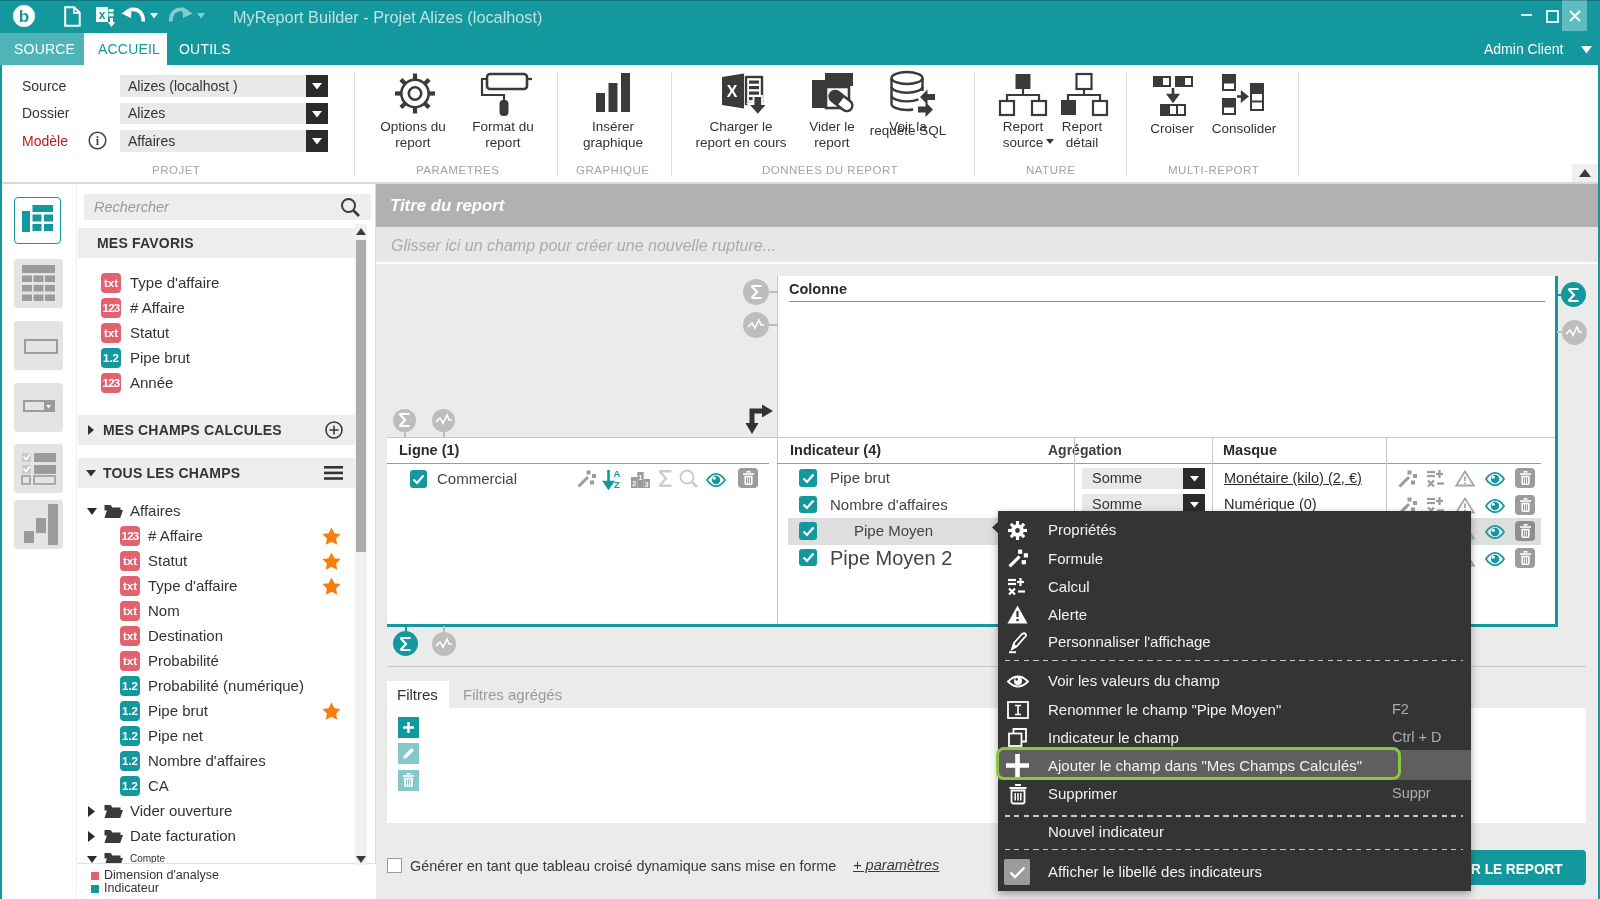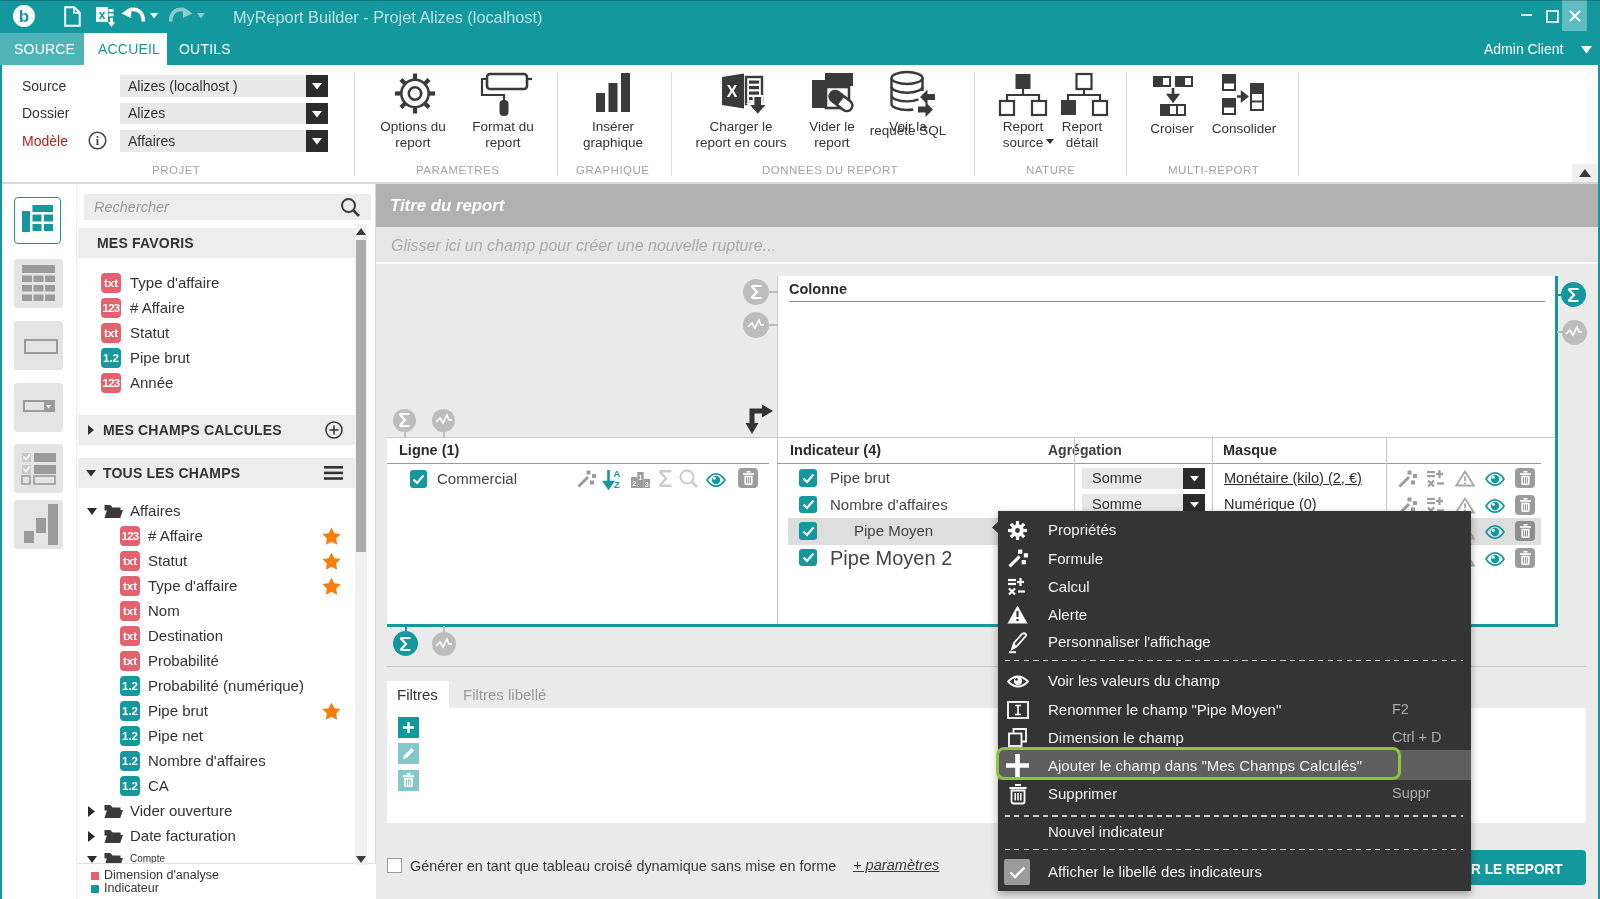--- a/index.html
+++ b/index.html
@@ -711,21 +711,21 @@
 <path d="M1.4 4.8 h8.2 v7.7 a1.4 1.4 0 0 1 -1.4 1.4 h-5.4 a1.4 1.4 0 0 1 -1.4 -1.4 Z" fill="#fff"></path>
 <g stroke="#9C9C9C" stroke-width="1.1">
       <line x1="3.6" y1="6.2" x2="3.6" y2="12.6"></line>
       <line x1="5.5" y1="6.2" x2="5.5" y2="12.6"></line>
       <line x1="7.4" y1="6.2" x2="7.4" y2="12.6"></line>
     </g>
   </svg>
 <div class="ab" style="left:387px;top:666px;width:1199px;height:1px;background:#C9C9C9;"></div>
 <div class="ab" style="left:387px;top:681px;width:62px;height:27px;background:#fff;"></div>
 <div class="txt" style="left:397px;top:679.5px;font-size:15px;line-height:30px;color:#333;font-weight:normal;">Filtres</div>
-<div class="txt" style="left:463px;top:679.5px;font-size:15px;line-height:30px;color:#9A9A9A;font-weight:normal;">Filtres libellé</div>
+<div class="txt" style="left:463px;top:679.5px;font-size:15px;line-height:30px;color:#9A9A9A;font-weight:normal;">Filtres agrégés</div>
 <div class="ab" style="left:387px;top:708px;width:1199px;height:115px;background:#fff;"></div>
 <div class="ab" style="left:398px;top:717px;width:21px;height:21px;background:#13989E;"></div>
 <svg class="ab" style="left:403px;top:722px" width="11" height="11" viewBox="0 0 11 11">
     <path d="M5.5 0 v11 M0 5.5 h11" stroke="#fff" stroke-width="2.4"></path>
   </svg>
 <div class="ab" style="left:398px;top:743px;width:21px;height:21px;background:#85C8CC;"></div>
 <svg class="ab" style="left:402px;top:747px" width="13" height="13" viewBox="0 0 13 13">
 <path d="M1 12 l1 -3.5 L9.5 1 L12 3.5 L4.5 11 Z" fill="#fff"></path>
   </svg>
 <div class="ab" style="left:398px;top:770px;width:21px;height:21px;background:#85C8CC;"></div>
@@ -807,21 +807,21 @@
 <svg class="ab" style="left:1007px;top:700.5px" width="22" height="18" viewBox="0 0 22 18">
 <rect x="1" y="1" width="20" height="16" fill="none" stroke="#fff" stroke-width="1.8"></rect>
 <path d="M8 4.5 h6 M11 4.5 v9 M8 13.5 h6" stroke="#fff" stroke-width="1.6"></path>
   </svg>
 <div class="txt" style="left:1048px;top:694.5px;font-size:15px;line-height:30px;color:#F2F2F2;font-weight:normal;">Renommer le champ "Pipe Moyen"</div>
 <div class="txt" style="left:1392px;top:695.0px;font-size:14.5px;line-height:29.0px;color:#ACACAC;font-weight:normal;">F2</div>
 <svg class="ab" style="left:1008px;top:728px" width="19" height="19" viewBox="0 0 19 19">
 <path d="M5.5 5.5 V1 H18 V13.5 H13.5" fill="none" stroke="#fff" stroke-width="1.8"></path>
 <rect x="1" y="5.5" width="12.5" height="12.5" fill="none" stroke="#fff" stroke-width="1.8"></rect>
   </svg>
-<div class="txt" style="left:1048px;top:722.5px;font-size:15px;line-height:30px;color:#F2F2F2;font-weight:normal;">Dimension le champ</div>
+<div class="txt" style="left:1048px;top:722.5px;font-size:15px;line-height:30px;color:#F2F2F2;font-weight:normal;">Indicateur le champ</div>
 <div class="txt" style="left:1392px;top:723.0px;font-size:14.5px;line-height:29.0px;color:#ACACAC;font-weight:normal;">Ctrl + D</div>
 <svg class="ab" style="left:1006px;top:754px" width="23" height="23" viewBox="0 0 23 23">
 <path d="M11.5 0 v23 M0 11.5 h23" stroke="#fff" stroke-width="4.6"></path>
   </svg>
 <div class="txt" style="left:1048px;top:750.5px;font-size:15px;line-height:30px;color:#F2F2F2;font-weight:normal;">Ajouter le champ dans "Mes Champs Calculés"</div>
 <svg class="ab" style="left:1009px;top:784px" width="18" height="20" viewBox="0 0 18 20">
 <rect x="6" y="0" width="6" height="2" fill="#fff"></rect>
 <rect x="0.5" y="3" width="17" height="2" fill="#fff"></rect>
 <path d="M2.5 6.5 h13 v11 a2 2 0 0 1 -2 2 h-9 a2 2 0 0 1 -2 -2 Z" fill="none" stroke="#fff" stroke-width="1.8"></path>
 <g stroke="#fff" stroke-width="1.5">

